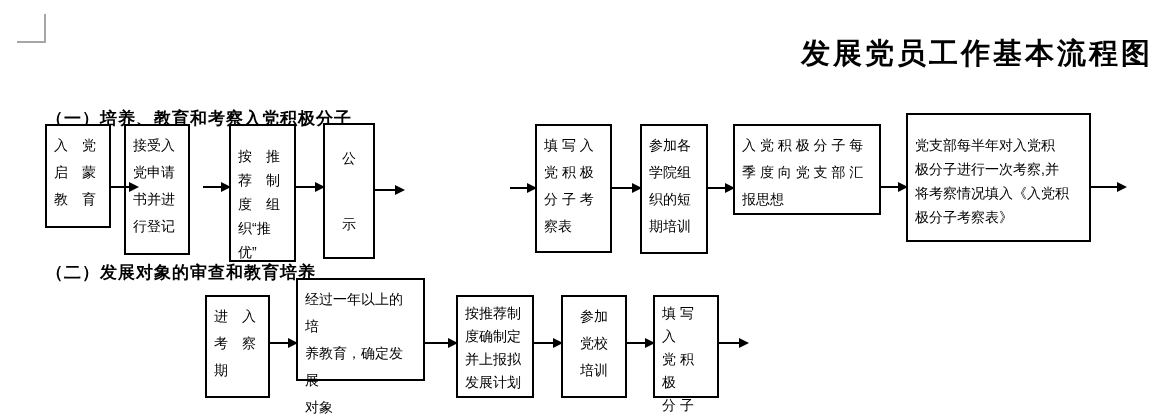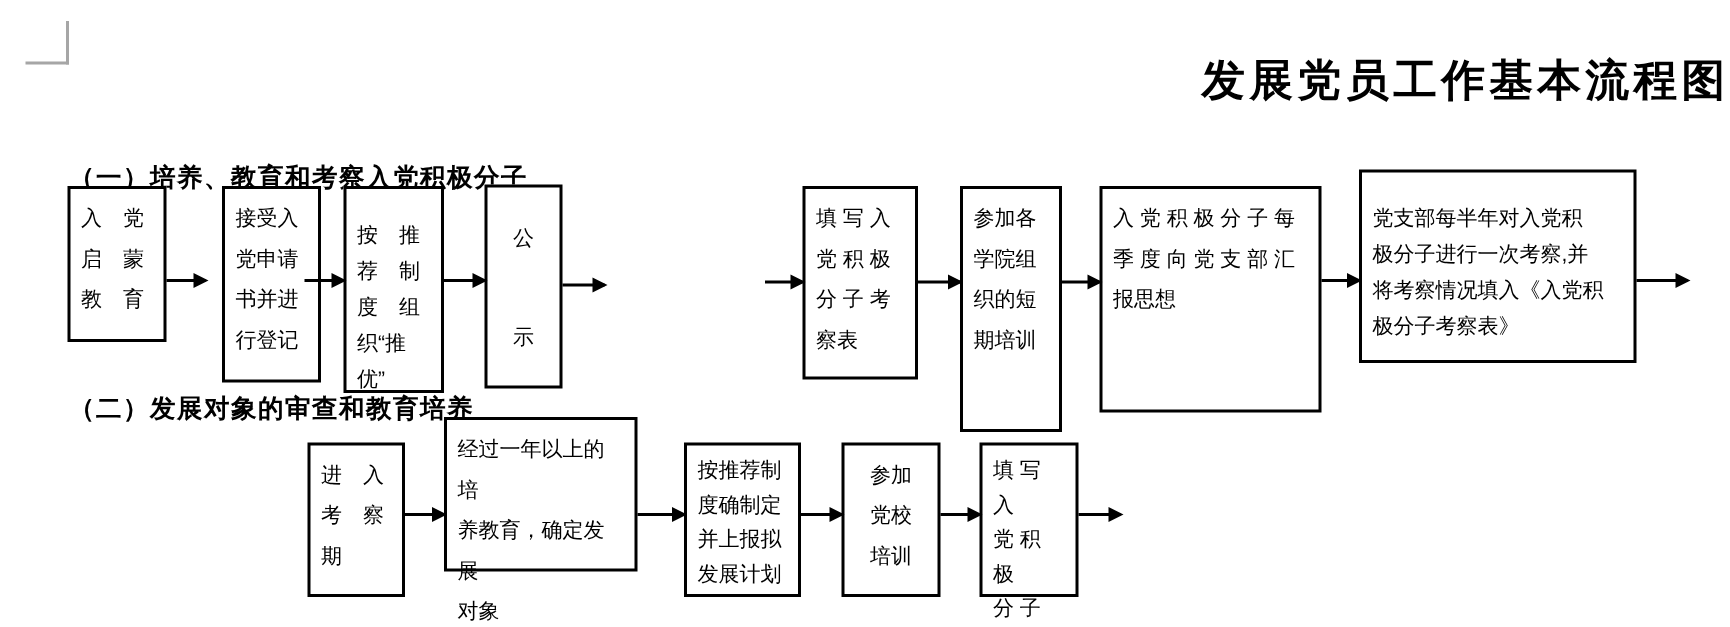--- a/index.html
+++ b/index.html
@@ -45,41 +45,41 @@
   <div class="corner-mark"></div>
 
   <div class="title">发展党员工作基本流程图</div>
 
   <div class="section-label sec1">（一）培养、教育和考察入党积极分子</div>
   <div class="section-label sec2">（二）发展对象的审查和教育培养</div>
 
   <div class="box" style="left:45px;top:124px;width:66px;height:104px">入　党
 启　蒙
 教　育</div>
-  <div class="box" style="left:148px;top:124px;width:66px;height:131px">接受入
+  <div class="box" style="left:124px;top:124px;width:66px;height:131px">接受入
 党申请
 书并进
 行登记</div>
   <div class="box lh24" style="left:229px;top:124px;width:67px;height:138px">按　推
 荐　制
 度　组
 织“推
 优”</div>
   <div class="box gongshi" style="left:323px;top:123px;width:52px;height:136px">公
 
 示</div>
   <div class="box" style="left:535px;top:124px;width:77px;height:129px">填 写 入
 党 积 极
 分 子 考
 察表</div>
-  <div class="box" style="left:640px;top:124px;width:68px;height:164px">参加各
+  <div class="box" style="left:640px;top:124px;width:68px;height:130px">参加各
 学院组
 织的短
 期培训</div>
-  <div class="box" style="left:733px;top:124px;width:148px;height:151px">入 党 积 极 分 子 每
+  <div class="box" style="left:733px;top:124px;width:148px;height:91px">入 党 积 极 分 子 每
 季 度 向 党 支 部 汇
 报思想</div>
   <div class="box lh24" style="left:906px;top:113px;width:185px;height:129px">党支部每半年对入党积
 极分子进行一次考察,并
 将考察情况填入《入党积
 极分子考察表》</div>
 
   <div class="arrow" style="left:111px;top:186px;width:26px"></div>
   <div class="arrow" style="left:203px;top:186px;width:26px"></div>
   <div class="arrow" style="left:296px;top:186px;width:27px"></div>

